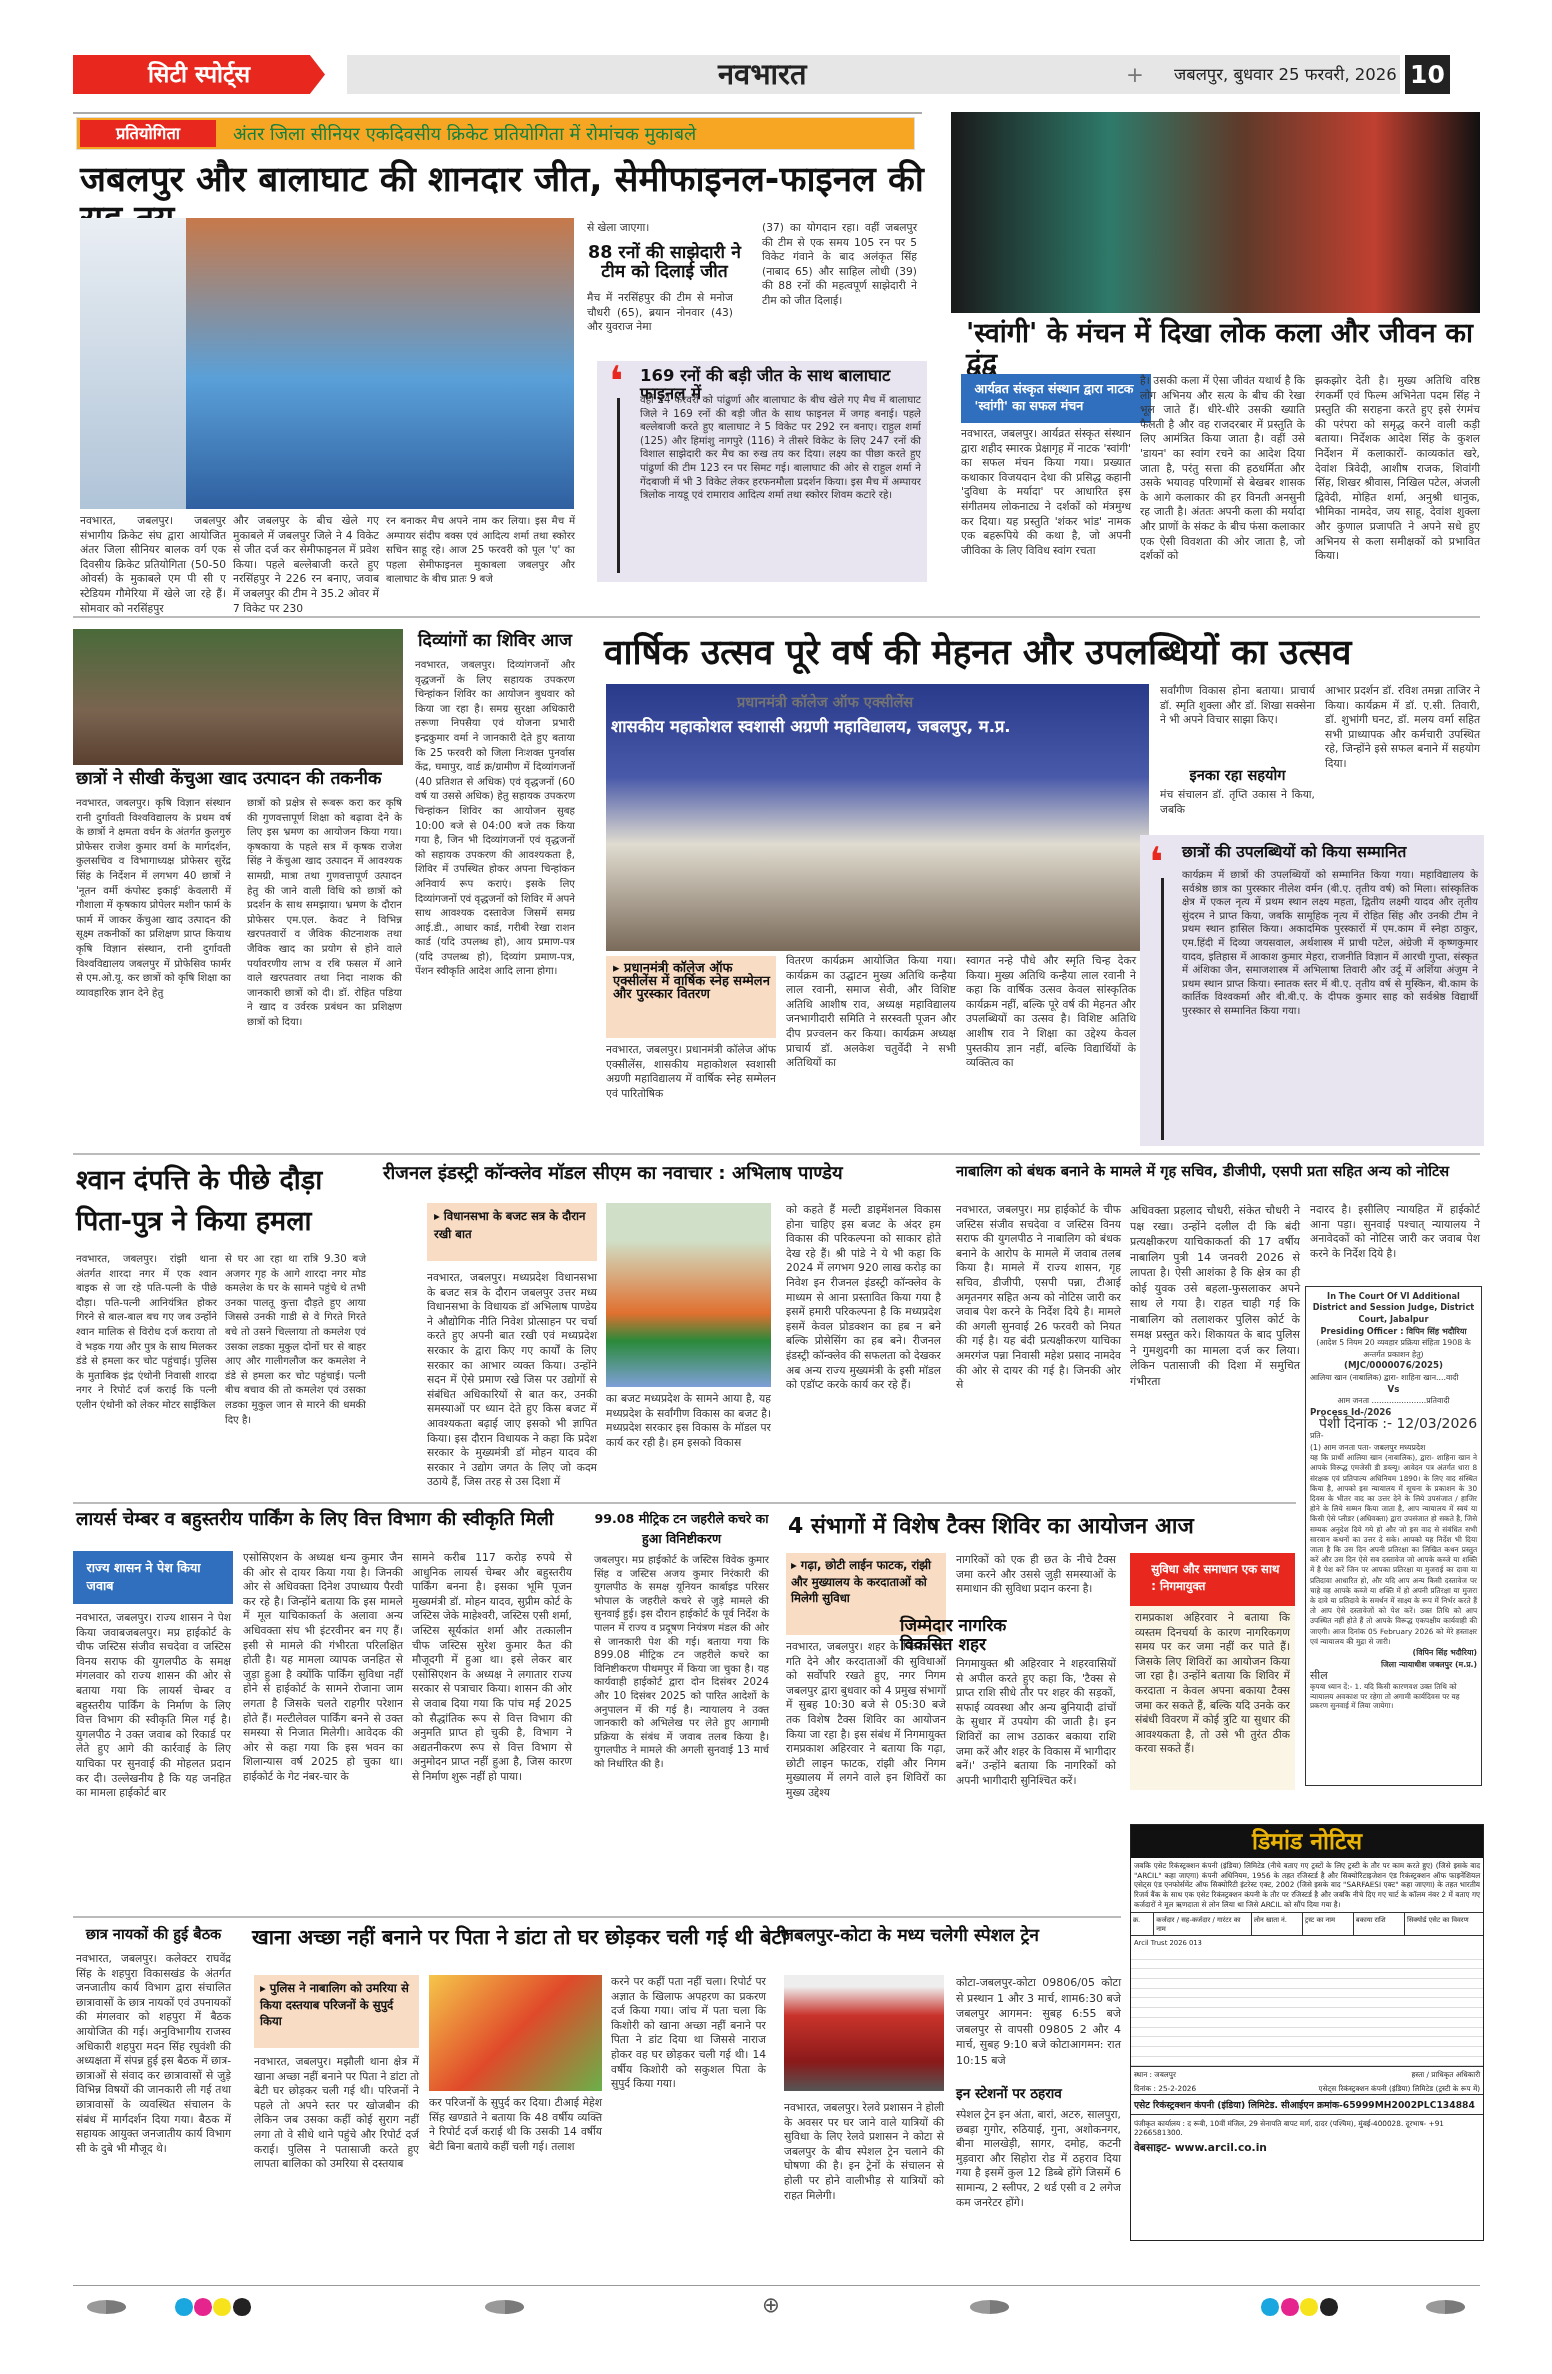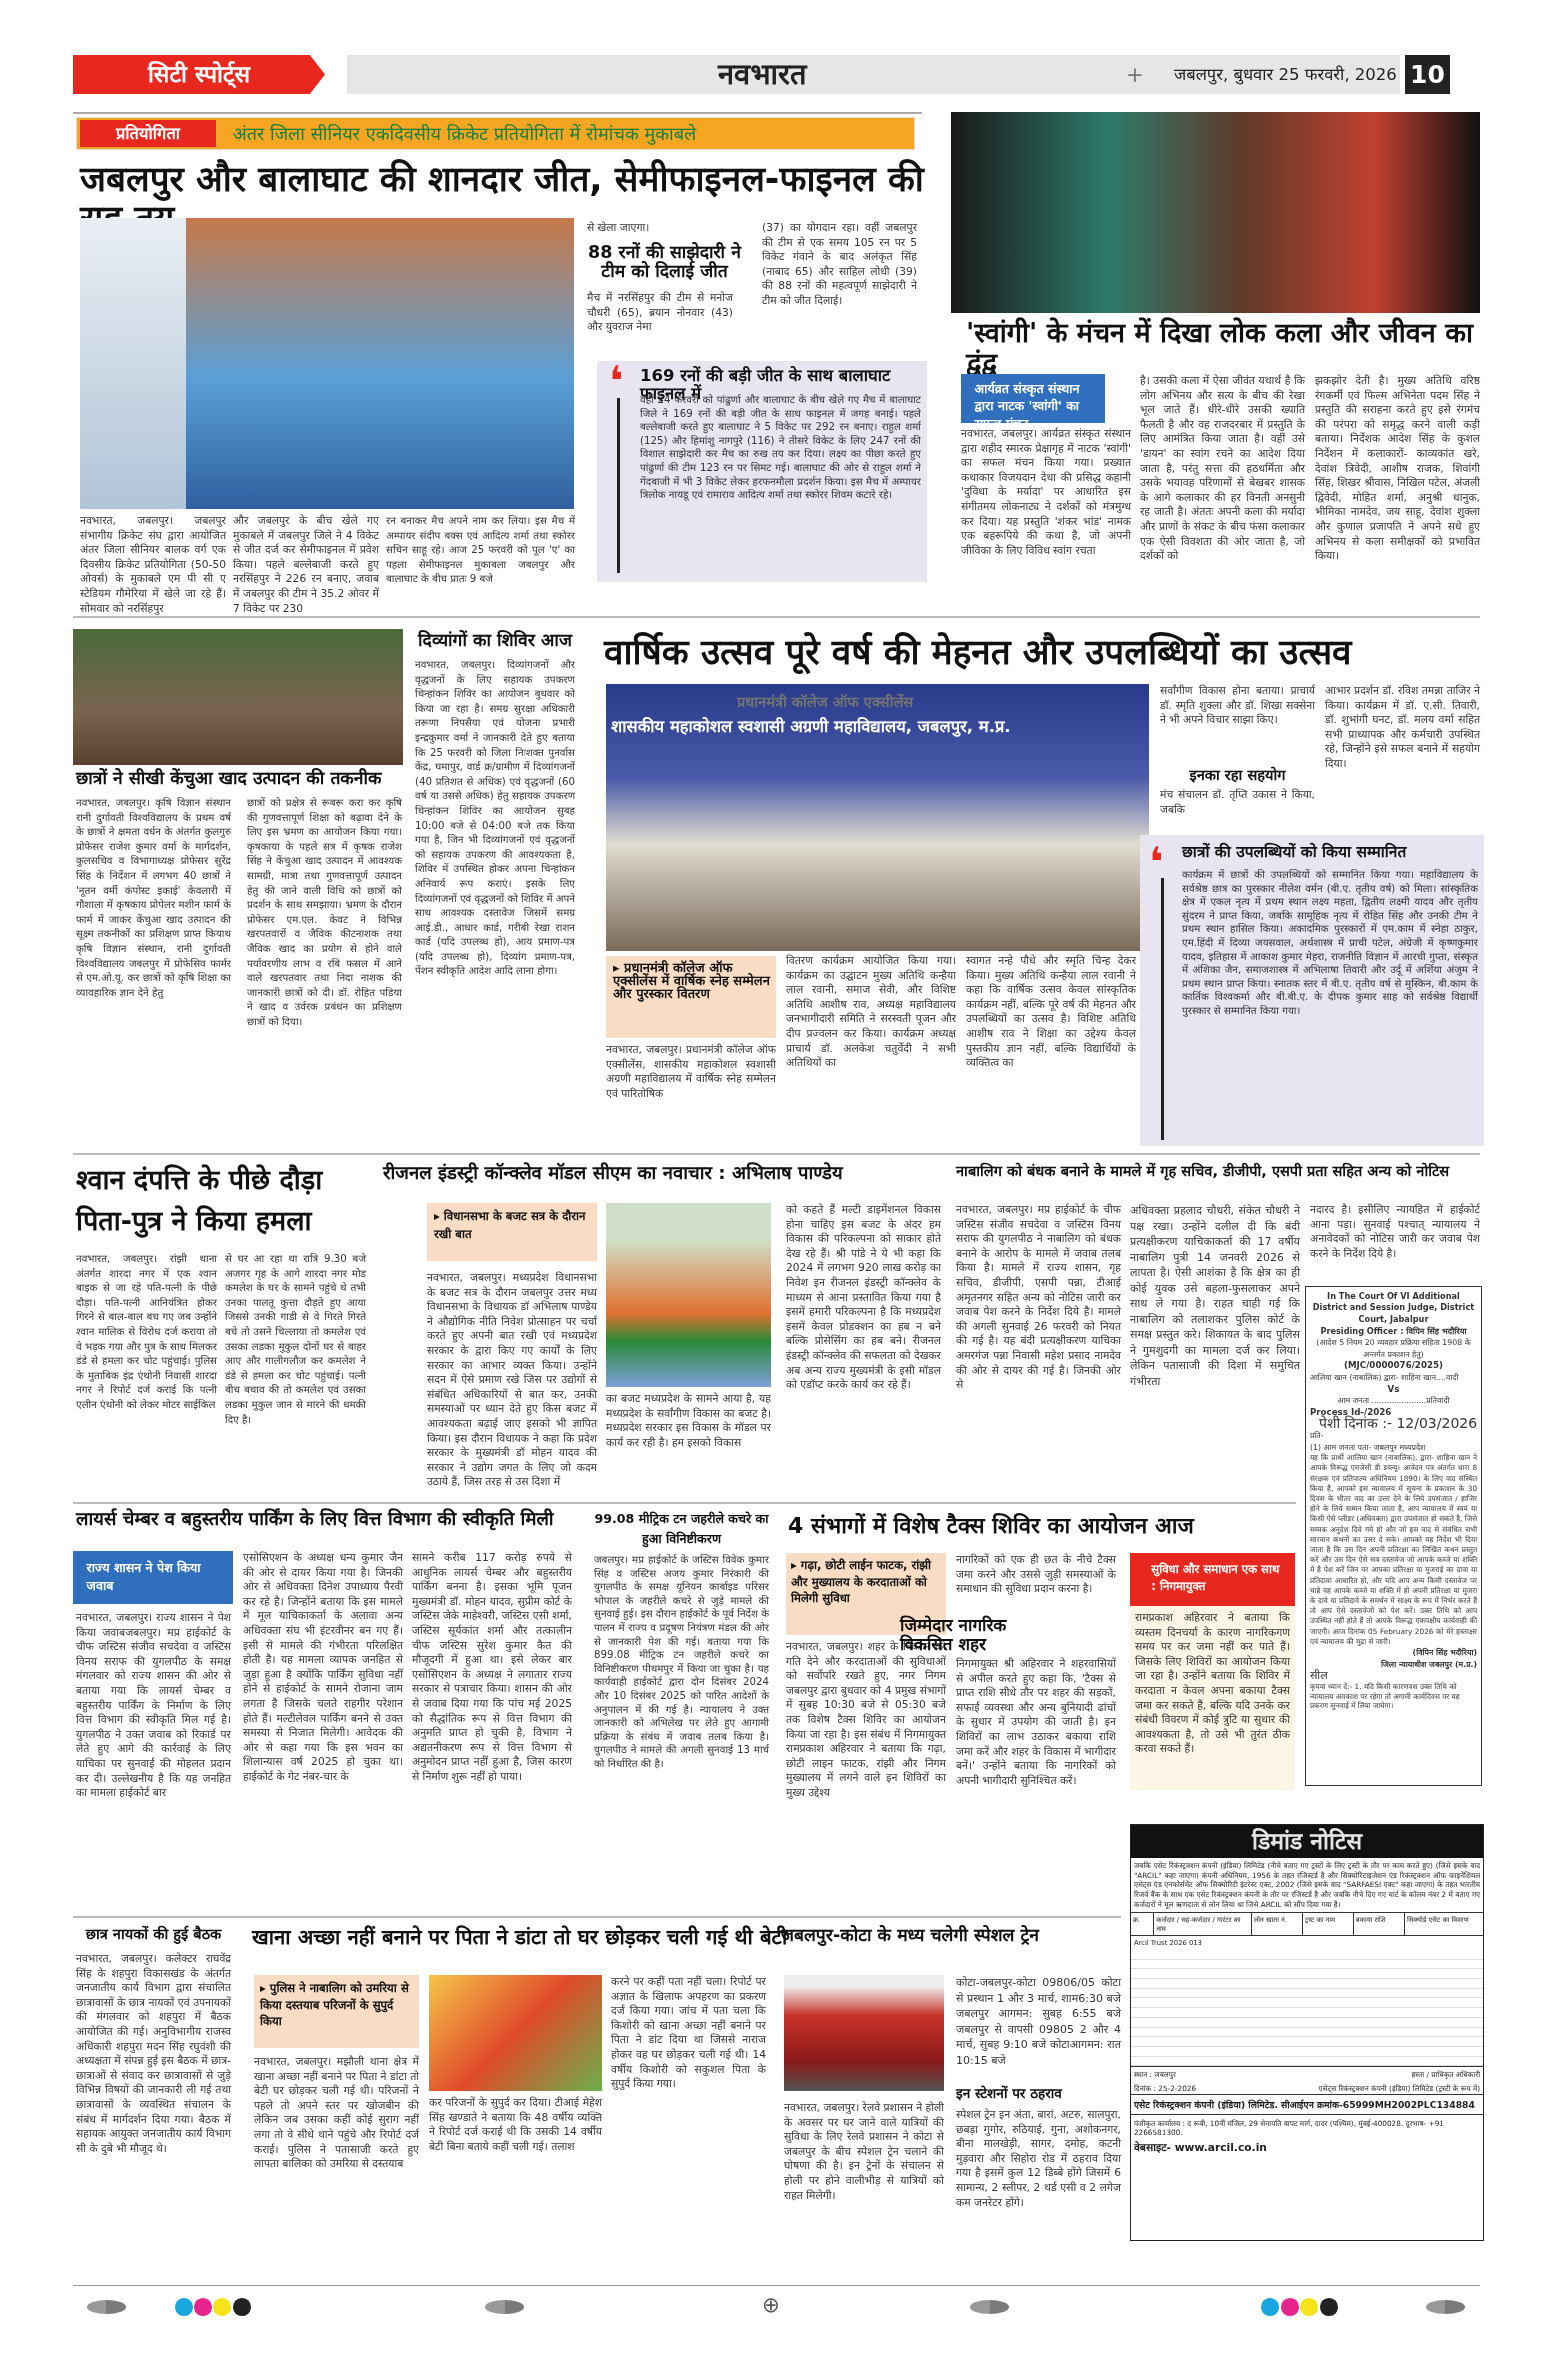--- a/index.html
+++ b/index.html
@@ -16,21 +16,21 @@
 .kicker-text{left:233px;top:120px;font-size:18px;line-height:27px;color:#15803d}
 .h1{font-weight:bold;color:#111;line-height:1.1}
 .body-text{font-size:10.7px;line-height:14.6px;color:#333;text-align:justify}
 .photo{background:linear-gradient(135deg,#8a7a68,#c9b9a0 40%,#5a6a4a)}
 .sidebox{background:#e9e5f0}
 .peach{background:#f8dcc4}
 .blue-box{background:#2f6fbe;color:#fff;font-weight:bold}
 .red-box{background:#e8281e;color:#fff;font-weight:bold}
 .quote-mark{color:#e8281e;font-size:41px;font-weight:bold;line-height:1}
 .notice{border:1px solid #333;background:#fff;font-size:8.7px;line-height:11.6px;padding:3.9px;color:#333}
-.demand-head{background:#111;color:#e5e5e5;font-size:23px;font-weight:bold;text-align:center}
+.demand-head{background:#111;color:#eab308;font-size:23px;font-weight:bold;text-align:center}
 .dot{position:absolute;width:17.5px;height:17.5px;border-radius:50%}
 .oval{position:absolute;width:39px;height:13.6px;border-radius:50%;background:linear-gradient(90deg,#999 50%,#7a7a7a 50%)}
 .arrow::before{content:"▸ ";}
 </style>
 </head>
 <body>
 
 <div class="abs hdr-red">सिटी स्पोर्ट्स</div>
 <div class="abs hdr-gray"></div>
 <div class="abs masthead">नवभारत</div>
@@ -53,21 +53,21 @@
 <div class="abs body-text" style="left:587px;top:291px;width:146px">मैच में नरसिंहपुर की टीम से मनोज चौधरी (65), ब्रयान नोनवार (43) और युवराज नेमा</div>
 <div class="abs body-text" style="left:762px;top:221px;width:155px">(37) का योगदान रहा। वहीं जबलपुर की टीम से एक समय 105 रन पर 5 विकेट गंवाने के बाद अलंकृत सिंह (नाबाद 65) और साहिल लोधी (39) की 88 रनों की महत्वपूर्ण साझेदारी ने टीम को जीत दिलाई।</div>
 <div class="abs sidebox" style="left:597px;top:361px;width:330px;height:221px"></div>
 <div class="abs quote-mark" style="left:609px;top:361px">❛</div>
 <div class="abs" style="left:617px;top:398px;width:2.9px;height:175px;background:#222"></div>
 <div class="abs h1" style="left:640px;top:367px;width:281px;font-size:16.5px">169 रनों की बड़ी जीत के साथ बालाघाट फाइनल में</div>
 <div class="abs body-text" style="left:640px;top:393px;width:281px;font-size:10.2px;line-height:13.6px">वहीं 24 फरवरी को पांढुर्णा और बालाघाट के बीच खेले गए मैच में बालाघाट जिले ने 169 रनों की बड़ी जीत के साथ फाइनल में जगह बनाई। पहले बल्लेबाजी करते हुए बालाघाट ने 5 विकेट पर 292 रन बनाए। राहुल शर्मा (125) और हिमांशु नागपुरे (116) ने तीसरे विकेट के लिए 247 रनों की विशाल साझेदारी कर मैच का रुख तय कर दिया। लक्ष्य का पीछा करते हुए पांढुर्णा की टीम 123 रन पर सिमट गई। बालाघाट की ओर से राहुल शर्मा ने गेंदबाजी में भी 3 विकेट लेकर हरफनमौला प्रदर्शन किया। इस मैच में अम्पायर त्रिलोक नायडू एवं रामाराव आदित्य शर्मा तथा स्कोरर शिवम कटारे रहे।</div>
 
 <div class="abs photo" style="left:951px;top:112px;width:529px;height:201px;background:linear-gradient(90deg,#1a1a1a,#2e7a6a 30%,#5f3a2a 55%,#c04030 80%,#111)"></div>
 <div class="abs h1" style="left:966px;top:318px;width:514px;font-size:27px">'स्वांगी' के मंचन में दिखा लोक कला और जीवन का द्वंद्व</div>
-<div class="abs blue-box" style="left:961px;top:374px;width:144px;height:49px;font-size:12.6px;padding:5.8px 13.6px;line-height:17.5px">आर्यव्रत संस्कृत संस्थान द्वारा नाटक 'स्वांगी' का सफल मंचन</div>
+<div class="abs blue-box" style="left:961px;top:374px;width:190px;height:49px;font-size:12.6px;padding:5.8px 13.6px;line-height:17.5px">आर्यव्रत संस्कृत संस्थान द्वारा नाटक 'स्वांगी' का सफल मंचन</div>
 <div class="abs body-text" style="left:961px;top:427px;width:170px">नवभारत, जबलपुर। आर्यव्रत संस्कृत संस्थान द्वारा शहीद स्मारक प्रेक्षागृह में नाटक 'स्वांगी' का सफल मंचन किया गया। प्रख्यात कथाकार विजयदान देथा की प्रसिद्ध कहानी 'दुविधा के मर्यादा' पर आधारित इस संगीतमय लोकनाट्य ने दर्शकों को मंत्रमुग्ध कर दिया। यह प्रस्तुति 'शंकर भांड' नामक एक बहरूपिये की कथा है, जो अपनी जीविका के लिए विविध स्वांग रचता</div>
 <div class="abs body-text" style="left:1140px;top:374px;width:165px">है। उसकी कला में ऐसा जीवंत यथार्थ है कि लोग अभिनय और सत्य के बीच की रेखा भूल जाते हैं। धीरे-धीरे उसकी ख्याति फैलती है और वह राजदरबार में प्रस्तुति के लिए आमंत्रित किया जाता है। वहीं उसे 'डायन' का स्वांग रचने का आदेश दिया जाता है, परंतु सत्ता की हठधर्मिता और उसके भयावह परिणामों से बेखबर शासक के आगे कलाकार की हर विनती अनसुनी रह जाती है। अंततः अपनी कला की मर्यादा और प्राणों के संकट के बीच फंसा कलाकार एक ऐसी विवशता की ओर जाता है, जो दर्शकों को</div>
 <div class="abs body-text" style="left:1315px;top:374px;width:165px">झकझोर देती है। मुख्य अतिथि वरिष्ठ रंगकर्मी एवं फिल्म अभिनेता पदम सिंह ने प्रस्तुति की सराहना करते हुए इसे रंगमंच की परंपरा को समृद्ध करने वाली कड़ी बताया। निर्देशक आदेश सिंह के कुशल निर्देशन में कलाकारों- काव्यकांत खरे, देवांश त्रिवेदी, आशीष राजक, शिवांगी सिंह, शिखर श्रीवास, निखिल पटेल, अंजली द्विवेदी, मोहित शर्मा, अनुश्री धानुक, भीमिका नामदेव, जय साहू, देवांश शुक्ला और कुणाल प्रजापति ने अपने सधे हुए अभिनय से कला समीक्षकों को प्रभावित किया।</div>
 
 <div class="abs" style="left:73px;top:616px;width:1407px;height:1.9px;background:#bbb"></div>
 
 <div class="abs photo" style="left:73px;top:629px;width:330px;height:136px;background:linear-gradient(180deg,#4a6a3a,#7a6450 60%,#5a4030)"></div>
 <div class="abs h1" style="left:76px;top:769px;width:330px;font-size:17.5px">छात्रों ने सीखी केंचुआ खाद उत्पादन की तकनीक</div>
 <div class="abs body-text" style="left:76px;top:796px;width:155px;font-size:10.2px">नवभारत, जबलपुर। कृषि विज्ञान संस्थान रानी दुर्गावती विश्वविद्यालय के प्रथम वर्ष के छात्रों ने क्षमता वर्धन के अंतर्गत कुलगुरु प्रोफेसर राजेश कुमार वर्मा के मार्गदर्शन, कुलसचिव व विभागाध्यक्ष प्रोफेसर सुरेंद्र सिंह के निर्देशन में लगभग 40 छात्रों ने 'नूतन वर्मी कंपोस्ट इकाई' केवलारी में गौशाला में कृषकाय प्रोपेलर मशीन फार्म के फार्म में जाकर केंचुआ खाद उत्पादन की सूक्ष्म तकनीकों का प्रशिक्षण प्राप्त कियाथ कृषि विज्ञान संस्थान, रानी दुर्गावती विश्वविद्यालय जबलपुर में प्रोफेसिव फार्मर से एम.ओ.यू. कर छात्रों को कृषि शिक्षा का व्यावहारिक ज्ञान देने हेतु</div>
 <div class="abs body-text" style="left:247px;top:796px;width:155px;font-size:10.2px">छात्रों को प्रक्षेत्र से रूबरू करा कर कृषि की गुणवत्तापूर्ण शिक्षा को बढ़ावा देने के लिए इस भ्रमण का आयोजन किया गया। कृषकाया के पहले सत्र में कृषक राजेश सिंह ने केंचुआ खाद उत्पादन में आवश्यक सामग्री, मात्रा तथा गुणवत्तापूर्ण उत्पादन हेतु की जाने वाली विधि को छात्रों को प्रदर्शन के साथ समझाया। भ्रमण के दौरान प्रोफेसर एम.एल. केवट ने विभिन्न खरपतवारों व जैविक कीटनाशक तथा जैविक खाद का प्रयोग से होने वाले पर्यावरणीय लाभ व रबि फसल में आने वाले खरपतवार तथा निदा नाशक की जानकारी छात्रों को दी। डॉ. रोहित पडिया ने खाद व उर्वरक प्रबंधन का प्रशिक्षण छात्रों को दिया।</div>

